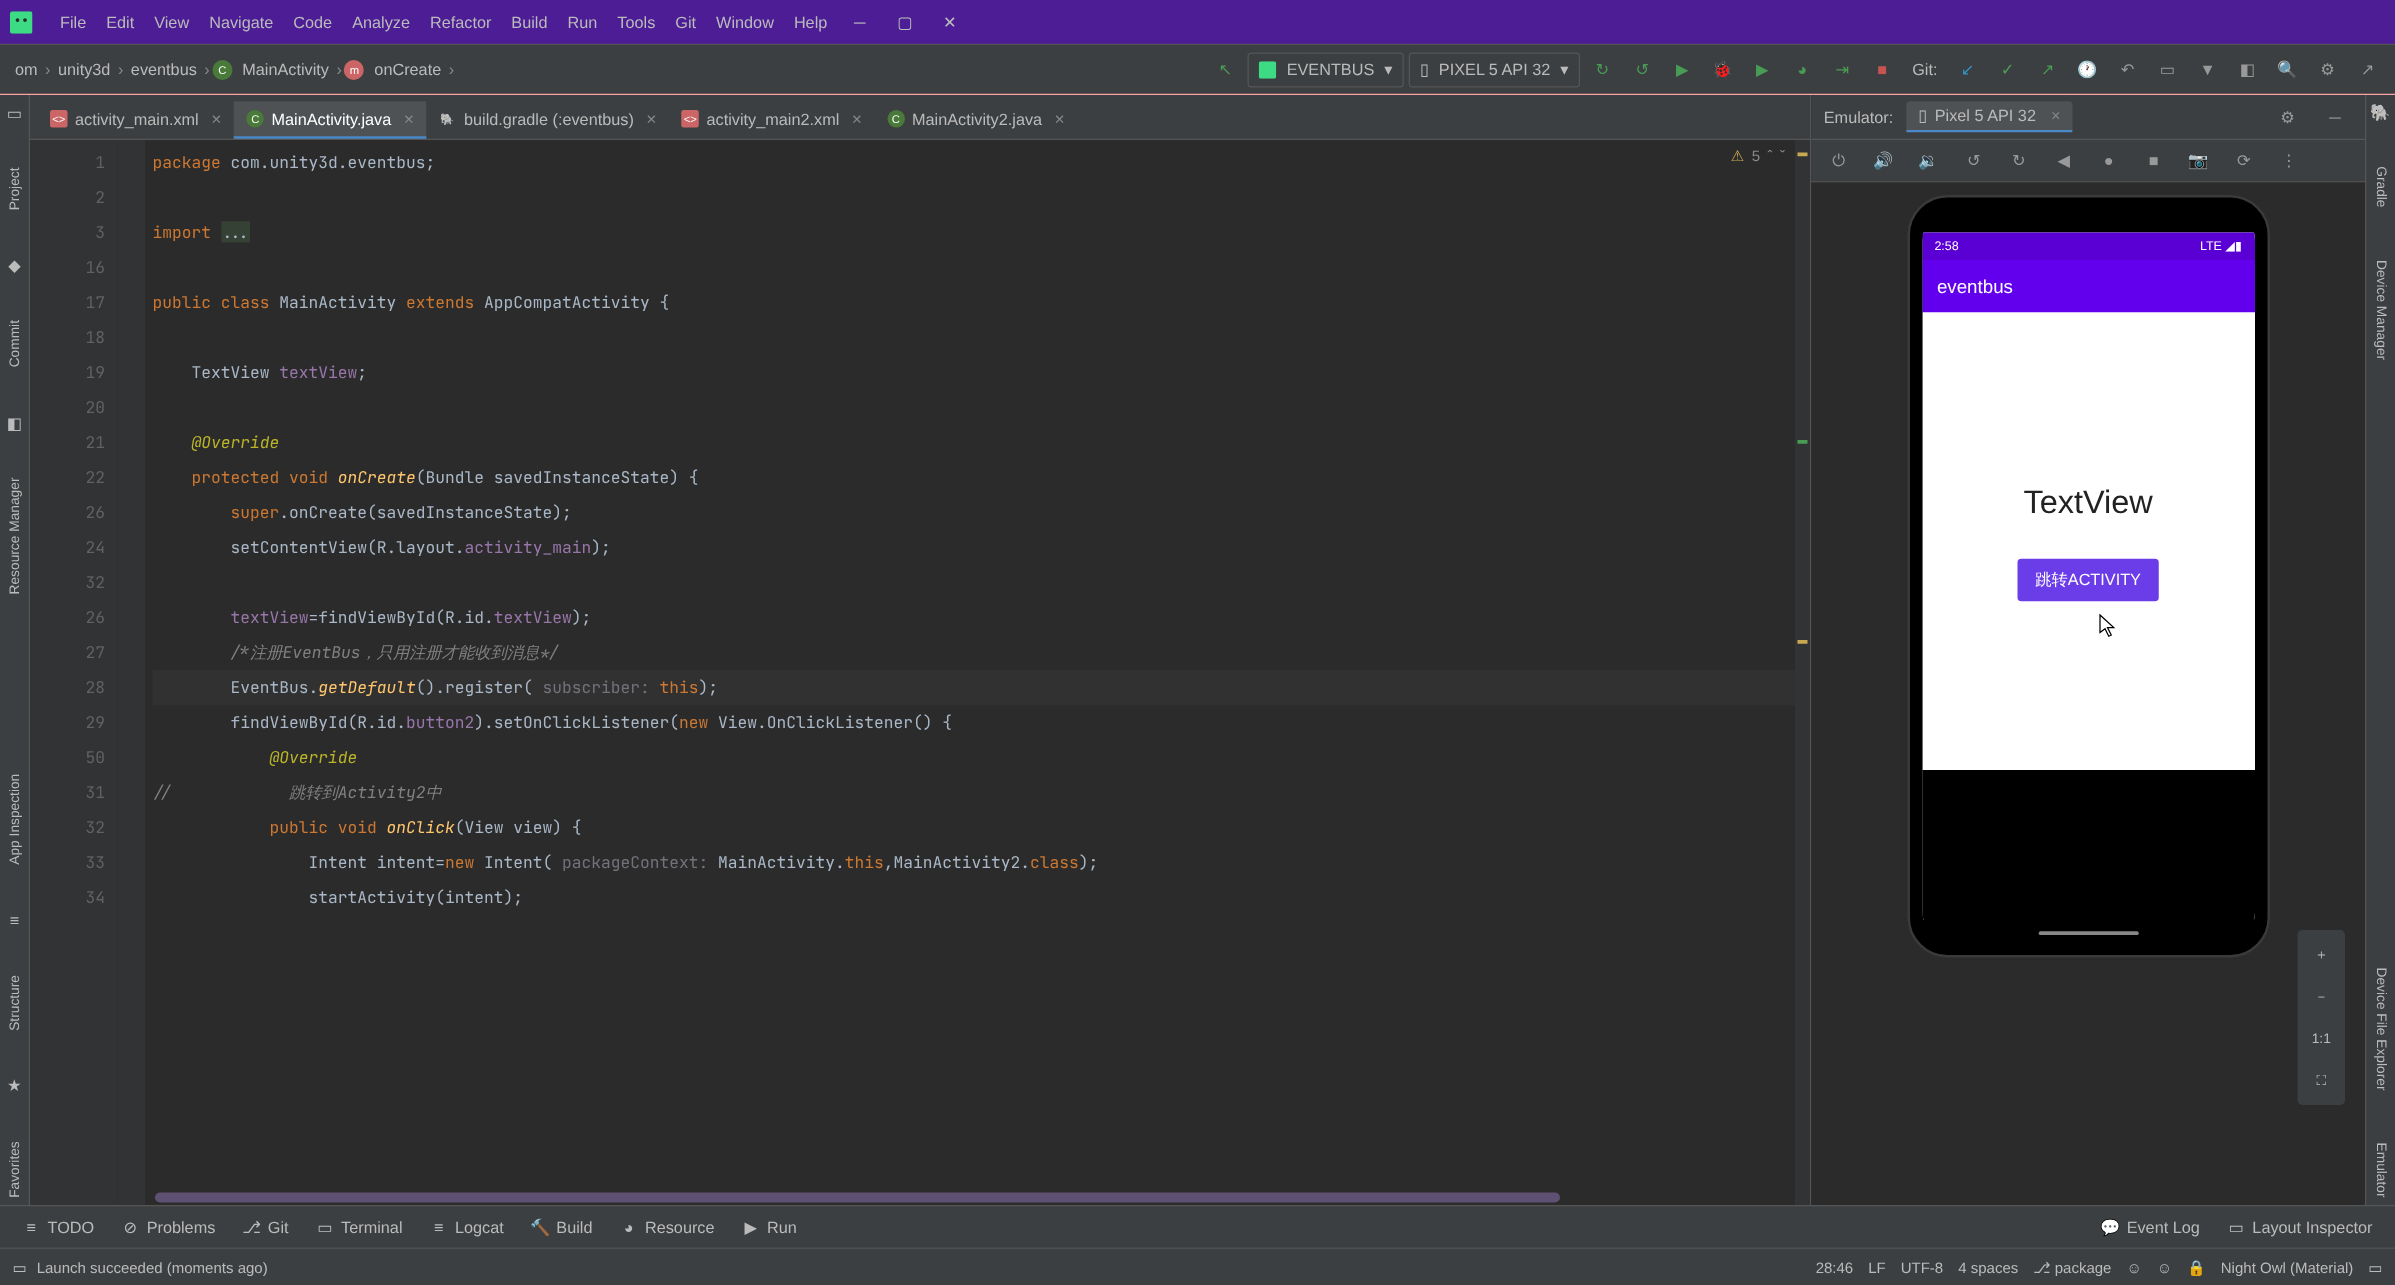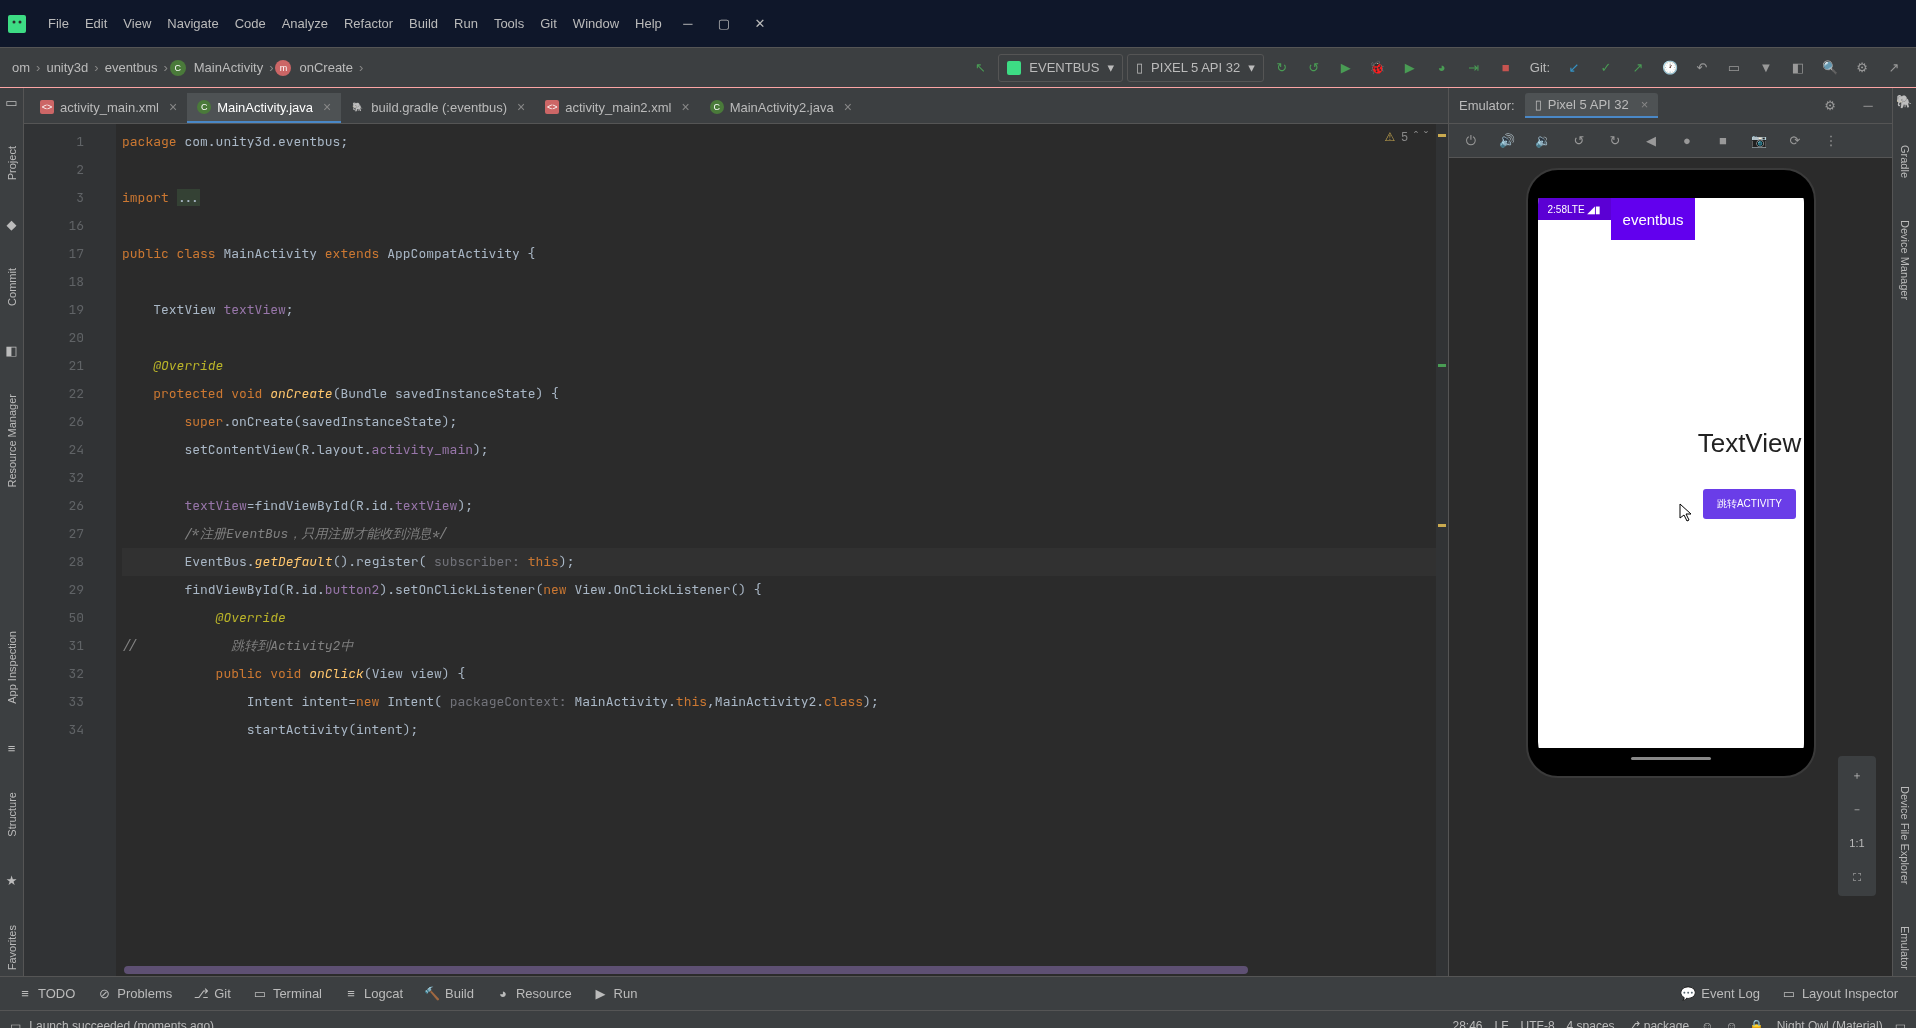--- a/index.html
+++ b/index.html
@@ -1,19 +1,19 @@
 <!DOCTYPE html>
 <html><head>
 <meta charset="utf-8">
 <style>
 * { margin: 0; padding: 0; box-sizing: border-box; }
 body { font-family: "Segoe UI", sans-serif; background: #2b2b2b; color: #bbb; overflow: hidden; width: 1916px; height: 1028px; font-size: 13px; }
 
 
-.menubar { height: 48px; background: #0f172a; display: flex; align-items: center; padding: 0 8px; border-bottom: 1px solid #555; }
+.menubar { height: 36px; background: #4c1d95; display: flex; align-items: center; padding: 0 8px; border-bottom: 1px solid #555; }
 .menubar .logo { width: 20px; height: 20px; margin-right: 12px; display: flex; align-items: center; }
 .menubar .menu-item { padding: 4px 8px; color: #bbb; cursor: pointer; }
 .menubar .title { flex: 1; text-align: center; color: #888; }
 .menubar .winbtn { width: 36px; height: 28px; display: flex; align-items: center; justify-content: center; color: #bbb; cursor: pointer; }
 
 
 .toolbar { height: 40px; background: #3c3f41; display: flex; align-items: center; padding: 0 8px; border-bottom: 1px solid #fca5a5; gap: 4px; }
 .breadcrumb { display: flex; align-items: center; color: #bbb; }
 .breadcrumb .bc-item { padding: 0 4px; }
 .breadcrumb .sep { color: #888; padding: 0 2px; }
@@ -71,26 +71,26 @@
 .emu-panel { width: 444px; background: #2b2b2b; border-left: 1px solid #555; display: flex; flex-direction: column; }
 .emu-header { height: 36px; background: #3c3f41; display: flex; align-items: center; padding: 0 10px; gap: 10px; border-bottom: 1px solid #555; }
 .emu-header .lbl { color: #bbb; }
 .emu-tab { background: #4e5254; padding: 4px 10px; border-radius: 3px 3px 0 0; border-bottom: 2px solid #4a88c7; display: flex; align-items: center; gap: 6px; }
 .emu-toolbar { height: 34px; background: #3c3f41; display: flex; align-items: center; padding: 0 8px; gap: 8px; border-bottom: 1px solid #555; }
 .emu-view { flex: 1; background: #2b2b2b; display: flex; align-items: flex-start; justify-content: center; padding: 10px 0; position: relative; }
 
 
 .phone { width: 290px; height: 610px; background: #000; border-radius: 32px; padding: 10px; position: relative; border: 2px solid #3a3a3a; }
 .phone-inner { width: 100%; height: 100%; background: #000; border-radius: 24px; overflow: hidden; position: relative; }
-.phone-screen { position: absolute; top: 18px; left: 0; right: 0; bottom: 18px; background: #fff; display: flex; flex-direction: row; }
+.phone-screen { position: absolute; top: 18px; left: 0; right: 0; bottom: 18px; background: #fff; display: flex; flex-direction: column; }
 .status-bar-p { height: 22px; background: #5b00d4; display: flex; align-items: center; justify-content: space-between; padding: 0 10px; color: #fff; font-size: 10px; }
 .app-bar-p { height: 42px; background: #6200ee; color: #fff; display: flex; align-items: center; padding: 0 12px; font-size: 15px; }
 .app-content { flex: 1; background: #fff; display: flex; flex-direction: column; align-items: center; justify-content: center; gap: 30px; }
 .app-content .tv { color: #222; font-size: 26px; }
-.app-content .btn-p { background: #6a3de8; color: #fff; padding: 8px 14px; font-size: 10px; border-radius: 3px; cursor: pointer; }
+.app-content .btn-p { background: #6a3de8; color: #fff; padding: 8px 14px; font-size: 13px; border-radius: 3px; cursor: pointer; }
 .nav-bar-p { height: 120px; background: #000; }
 .home-ind { position: absolute; bottom: 6px; left: 50%; transform: translateX(-50%); width: 80px; height: 3px; background: #888; border-radius: 2px; }
 .phone-top { position: absolute; top: 4px; left: 50%; transform: translateX(-50%); width: 60px; height: 6px; display: flex; justify-content: center; }
 
 .emu-zoom { position: absolute; right: 16px; bottom: 80px; display: flex; flex-direction: column; gap: 8px; background: #3c3f41; padding: 6px; border-radius: 4px; }
 .emu-zoom .zbtn { width: 26px; height: 26px; display: flex; align-items: center; justify-content: center; color: #bbb; cursor: pointer; font-size: 11px; }
 
 
 .bottom-tools { height: 34px; background: #3c3f41; border-top: 1px solid #555; display: flex; align-items: center; padding: 0 10px; gap: 6px; }
 .bottom-tools .bt-item { display: flex; align-items: center; gap: 6px; padding: 4px 8px; color: #bbb; cursor: pointer; }

